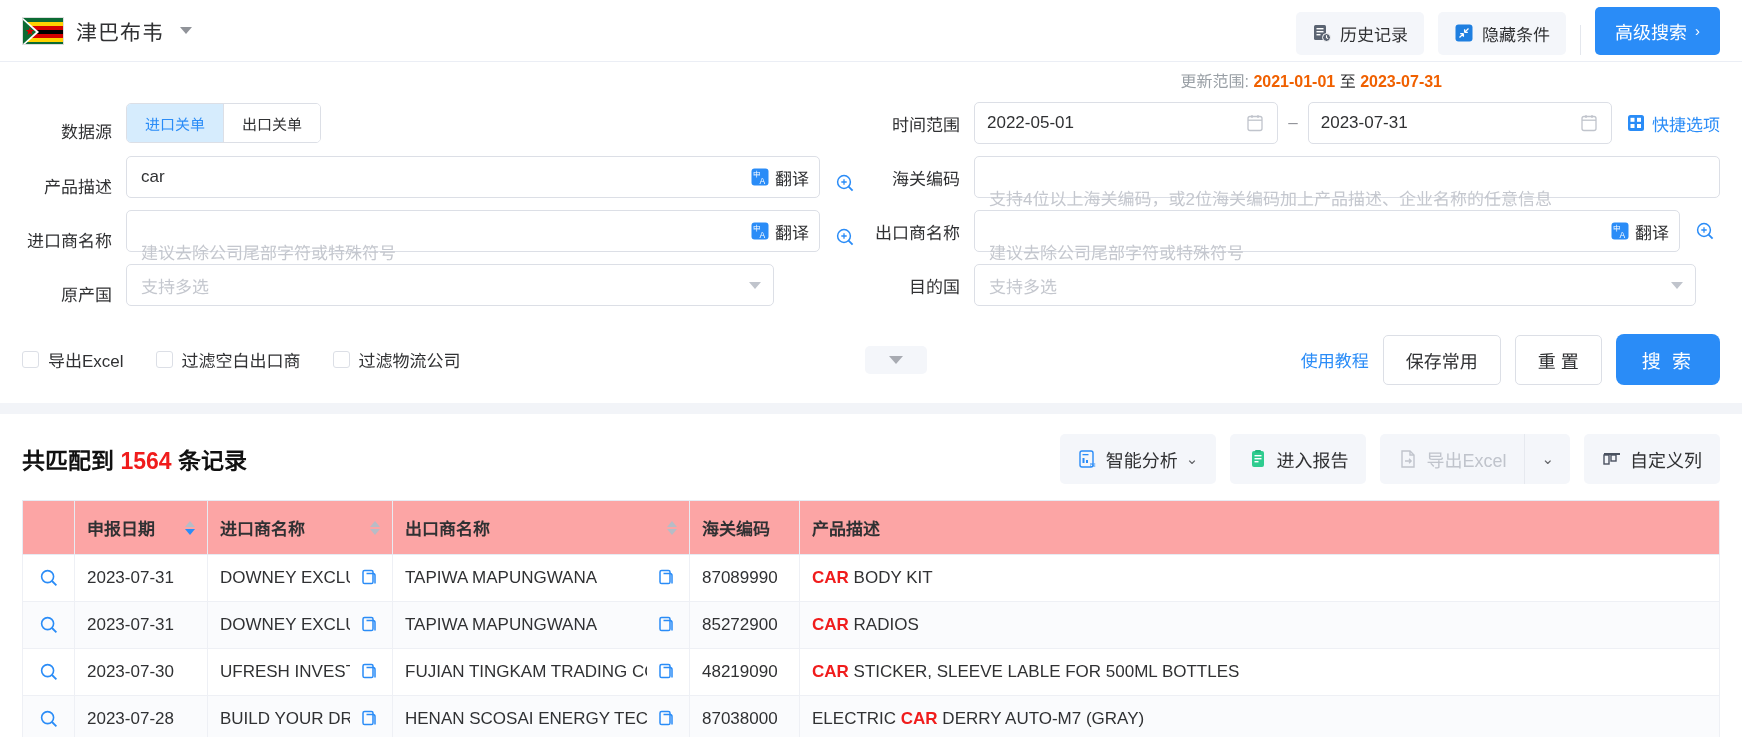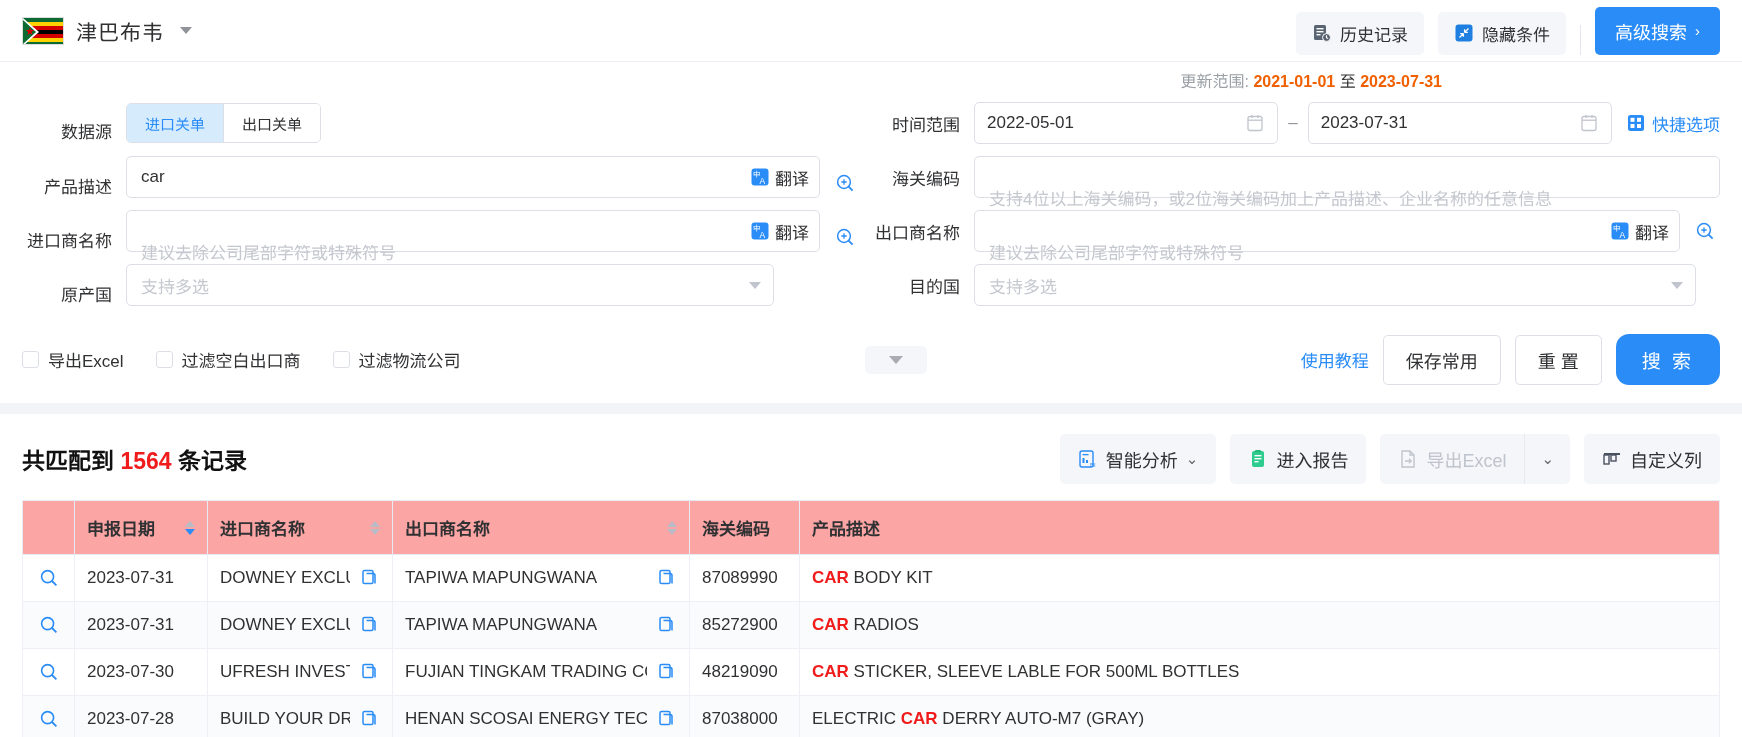--- a/index.html
+++ b/index.html
@@ -149,21 +149,21 @@
     width:0;height:0;border-left:7px solid transparent;border-right:7px solid transparent;
     border-top:8px solid #a8abb2;
   }
   .actions { margin-left:auto; display:flex; align-items:center; gap:14px; }
   .link-act { color:#2a8cf7; font-size:17px; cursor:pointer; }
   .btn-out {
     border:1px solid #dcdfe6; border-radius:5px; background:#fff;
     padding: 11px 22px; font-size:18px; color:#303133; cursor:pointer; white-space:nowrap;
   }
   .btn-primary {
-    background:#2a8cf7; color:#fff; border-radius:13px;
+    background:#2a8cf7; color:#fff; border-radius:8px;
     padding:12px 26px; font-size:19px; cursor:pointer; letter-spacing:3px;
   }
 
   .divider { height: 11px; background:#f2f4f8; margin-top: 18px; }
 
   
   .res-head { display:flex; align-items:center; padding: 20px 22px 16px 22px; }
   .res-title { font-size: 23px; font-weight: bold; color:#111; }
   .res-title .num { color:#f01c1c; }
   .res-tools { margin-left:auto; display:flex; align-items:center; gap:14px; }

